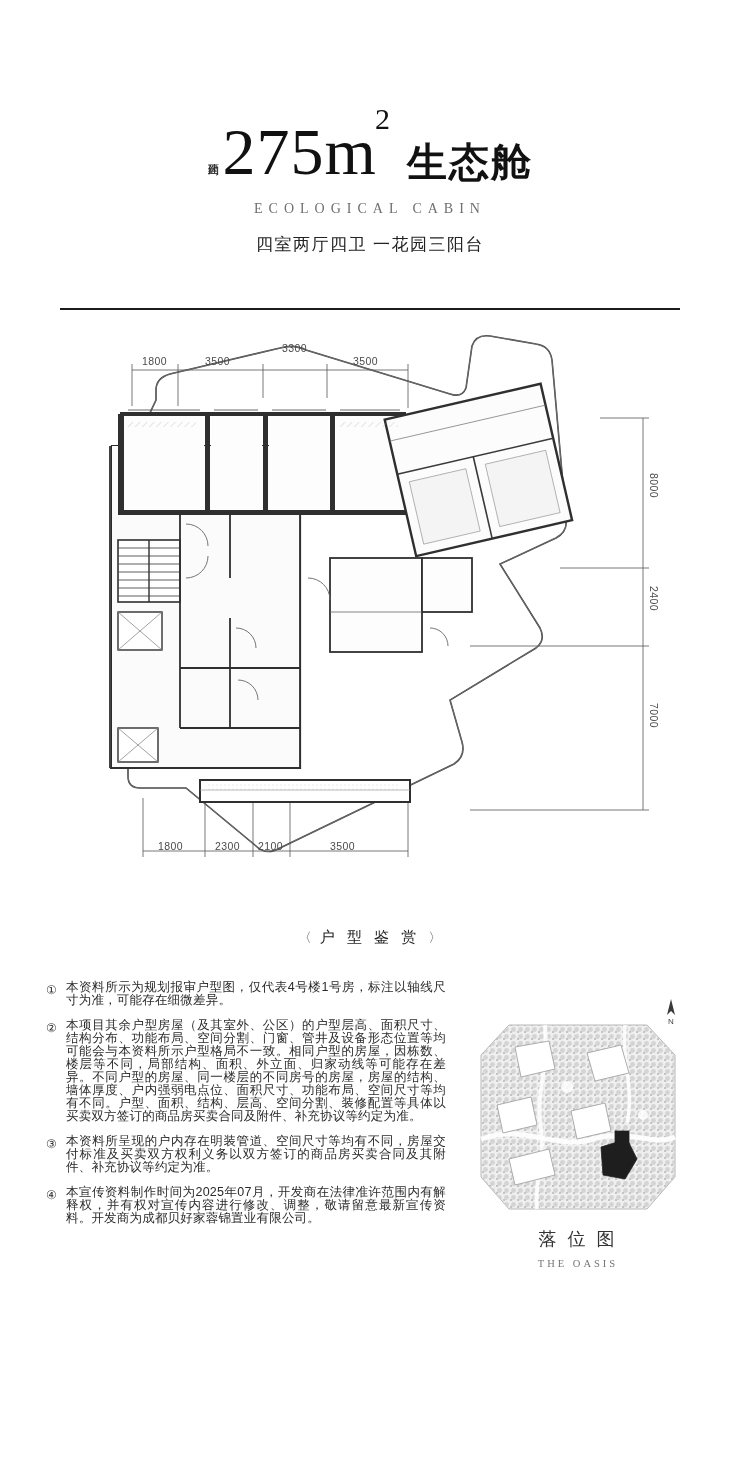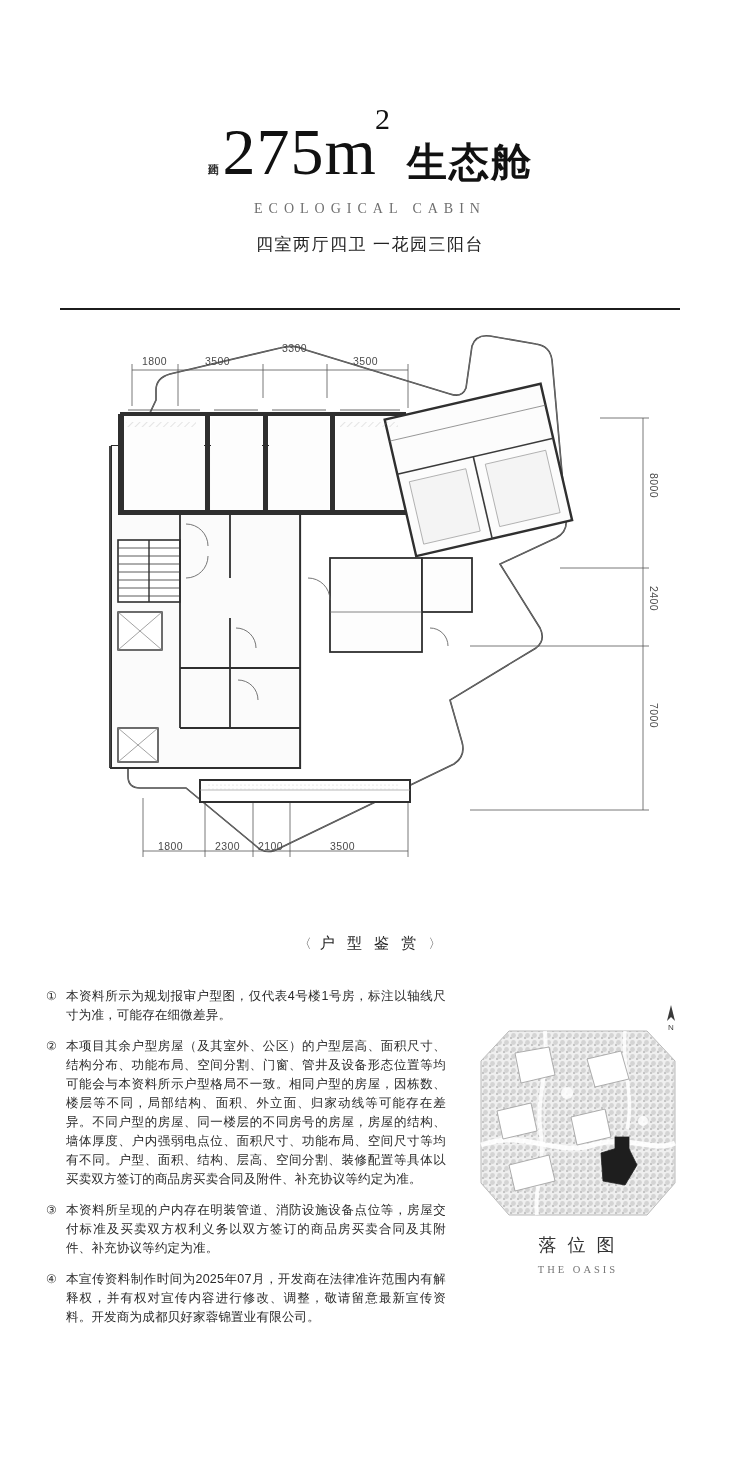--- a/index.html
+++ b/index.html
@@ -107,21 +107,20 @@
     letter-spacing: 0.4px;
   }
   .dim.vert {
     writing-mode: vertical-rl;
     text-orientation: mixed;
   }
 
   
   .gallery-caption {
     text-align: center;
-    margin-top: 6px;
     font-size: 15px;
     letter-spacing: 4px;
     color: #222;
   }
   .gallery-caption .brk {
     color: #555;
     font-size: 13px;
     letter-spacing: 0;
   }
 
@@ -141,21 +140,21 @@
     margin-bottom: 12px;
   }
   .note-num {
     flex: 0 0 20px;
     font-size: 12px;
     line-height: 19px;
     color: #333;
   }
   .note-text {
     font-size: 12.5px;
-    line-height: 19px;
+    line-height: 13px;
     color: #2a2a2a;
     text-align: justify;
     letter-spacing: 0.2px;
   }
 
   .map-col {
     flex: 1;
     display: flex;
     flex-direction: column;
     align-items: center;
@@ -393,21 +392,21 @@
     <div class="note">
       <div class="note-num">①</div>
       <div class="note-text">本资料所示为规划报审户型图，仅代表4号楼1号房，标注以轴线尺寸为准，可能存在细微差异。</div>
     </div>
     <div class="note">
       <div class="note-num">②</div>
       <div class="note-text">本项目其余户型房屋（及其室外、公区）的户型层高、面积尺寸、结构分布、功能布局、空间分割、门窗、管井及设备形态位置等均可能会与本资料所示户型格局不一致。相同户型的房屋，因栋数、楼层等不同，局部结构、面积、外立面、归家动线等可能存在差异。不同户型的房屋、同一楼层的不同房号的房屋，房屋的结构、墙体厚度、户内强弱电点位、面积尺寸、功能布局、空间尺寸等均有不同。户型、面积、结构、层高、空间分割、装修配置等具体以买卖双方签订的商品房买卖合同及附件、补充协议等约定为准。</div>
     </div>
     <div class="note">
       <div class="note-num">③</div>
-      <div class="note-text">本资料所呈现的户内存在明装管道、消防设施设备点位等，房屋交付标准及买卖双方权利义务以双方签订的商品房买卖合同及其附件、补充协议等约定为准。</div>
+      <div class="note-text">本资料所呈现的户内存在明装管道、空间尺寸等均有不同，房屋交付标准及买卖双方权利义务以双方签订的商品房买卖合同及其附件、补充协议等约定为准。</div>
     </div>
     <div class="note">
       <div class="note-num">④</div>
       <div class="note-text">本宣传资料制作时间为2025年07月，开发商在法律准许范围内有解释权，并有权对宣传内容进行修改、调整，敬请留意最新宣传资料。开发商为成都贝好家蓉锦置业有限公司。</div>
     </div>
   </div>
 
   <div class="map-col">
     <div class="map-box">
       <div class="compass">

